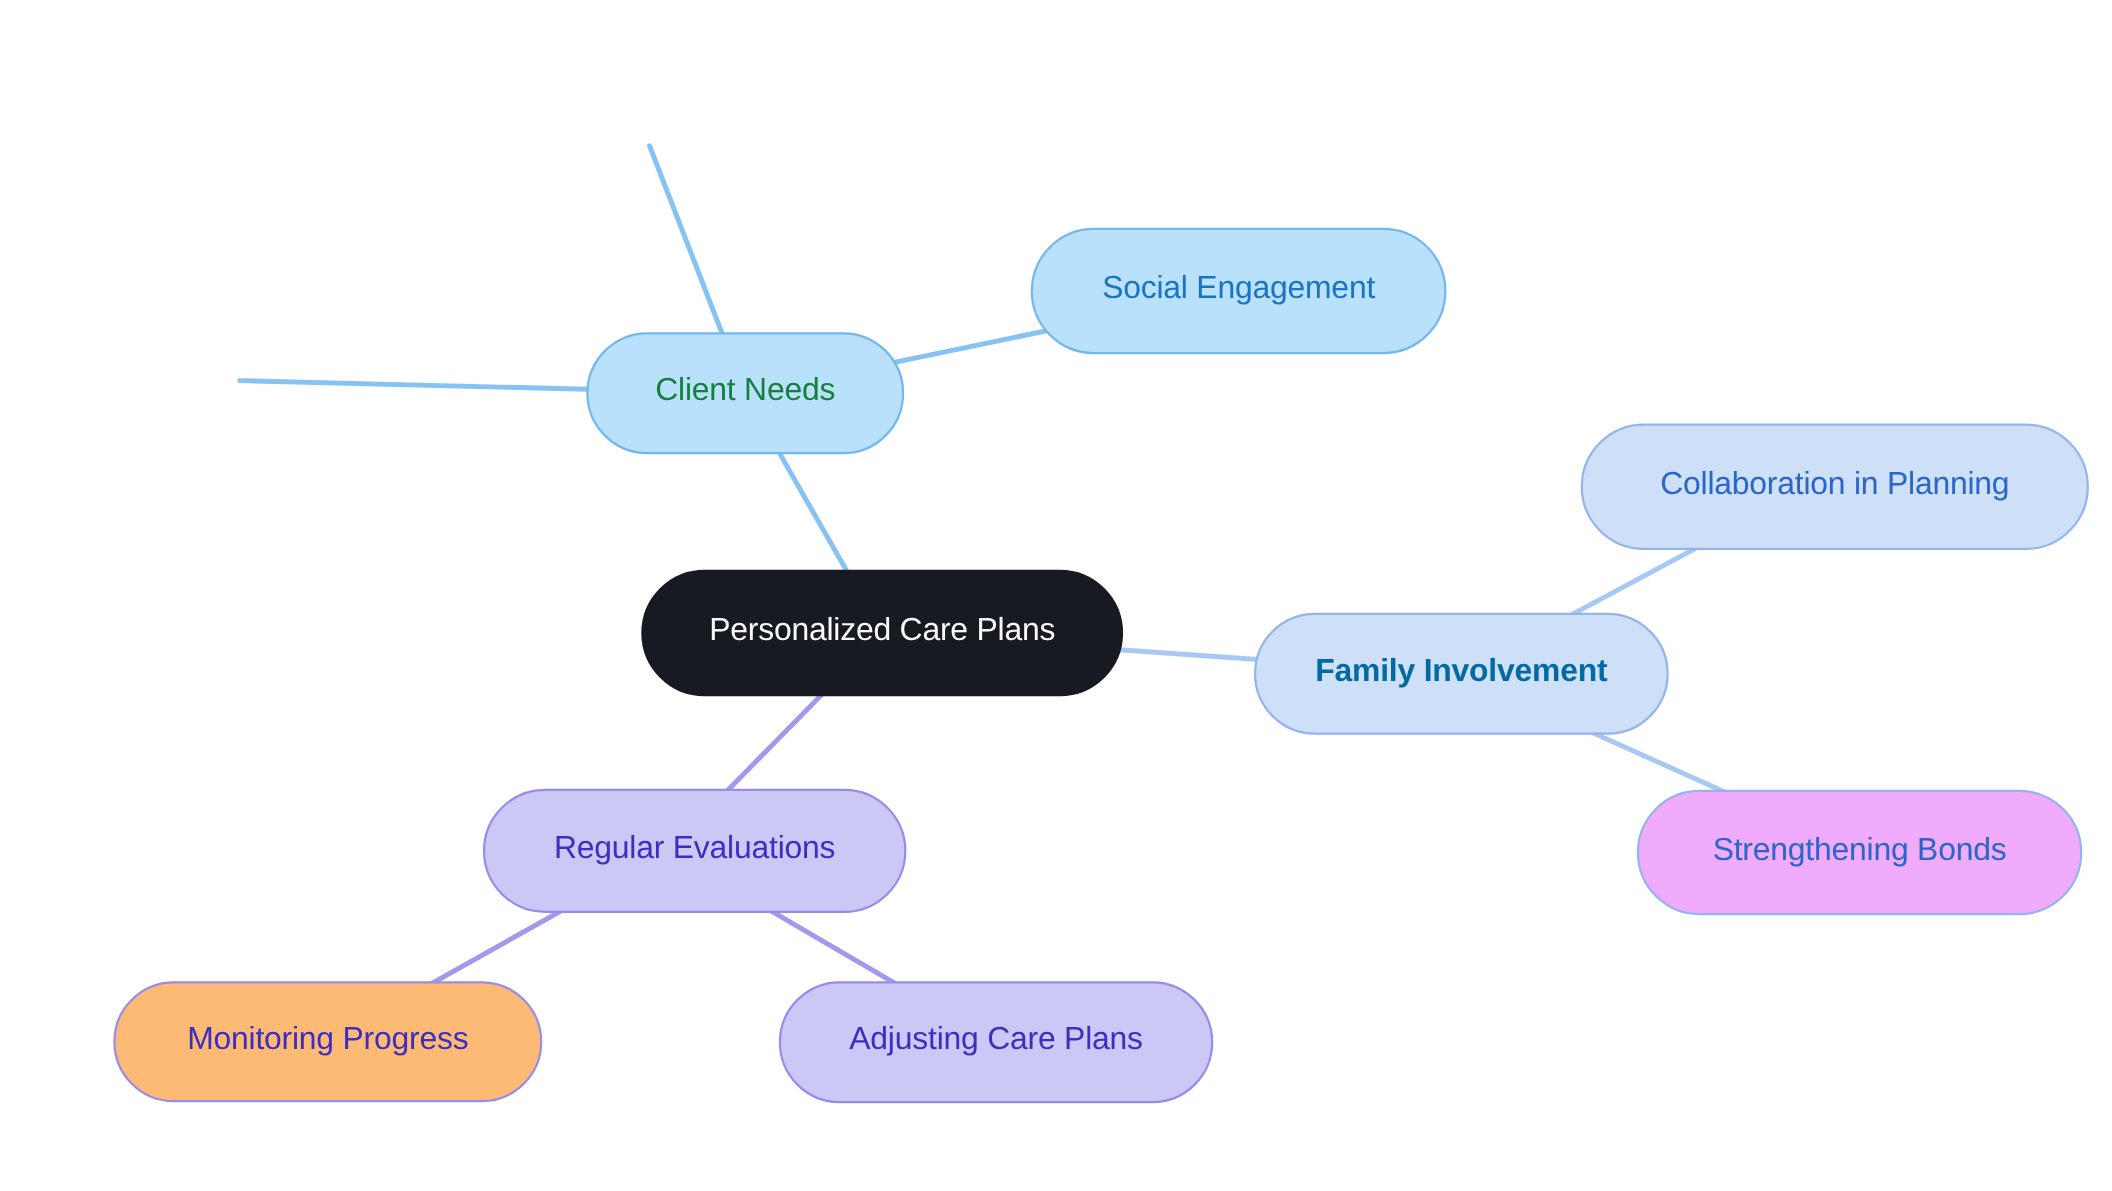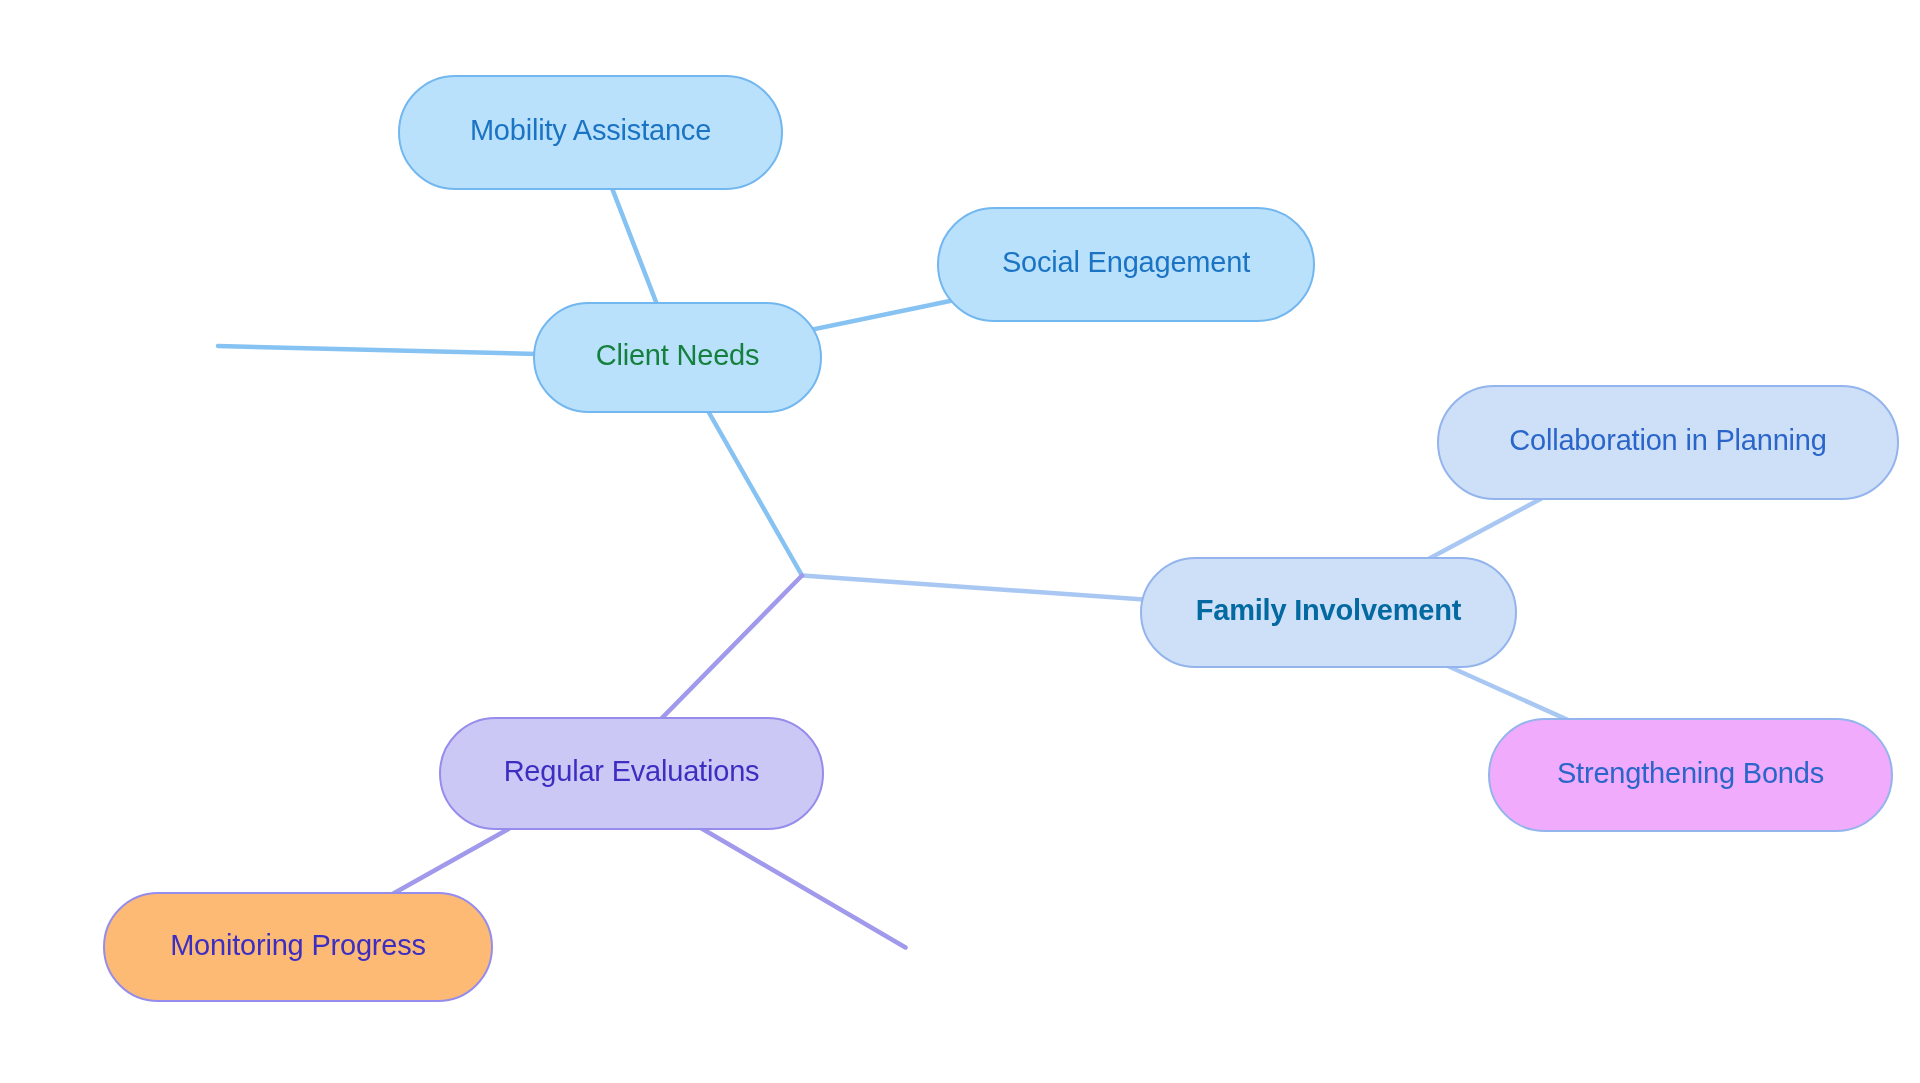--- a/index.html
+++ b/index.html
@@ -60,38 +60,41 @@
       <line x1="677.5" y1="357.5" x2="1126" y2="264.5" stroke="#86C2F2" stroke-width="4.5" stroke-linecap="round"></line>
       <line x1="677.5" y1="357.5" x2="218" y2="346" stroke="#86C2F2" stroke-width="4.5" stroke-linecap="round"></line>
       <line x1="802" y1="575.5" x2="1328.5" y2="612.5" stroke="#A8C7F2" stroke-width="4.5" stroke-linecap="round"></line>
       <line x1="1328.5" y1="612.5" x2="1646" y2="442.5" stroke="#A8C7F2" stroke-width="4.5" stroke-linecap="round"></line>
       <line x1="1328.5" y1="612.5" x2="1690.5" y2="775" stroke="#A8C7F2" stroke-width="4.5" stroke-linecap="round"></line>
       <line x1="802" y1="575.5" x2="607.5" y2="773.5" stroke="#A19AEC" stroke-width="4.5" stroke-linecap="round"></line>
       <line x1="607.5" y1="773.5" x2="298" y2="947" stroke="#A19AEC" stroke-width="4.5" stroke-linecap="round"></line>
       <line x1="607.5" y1="773.5" x2="905.5" y2="947.5" stroke="#A19AEC" stroke-width="4.5" stroke-linecap="round"></line>
     </svg>
   <div id="nodes-layer">
+      <div class="node" style="left: 583px; top: 518px; width: 438px; height: 115px; background: rgb(23, 26, 33); border-color: rgb(23, 26, 33); color: rgb(247, 248, 250); border-radius: 57.5px;">
+        <span>Personalized Care Plans</span>
+      </div>
       <div class="node" style="left: 533px; top: 302px; width: 289px; height: 111px; background: rgb(185, 225, 251); border-color: rgb(115, 183, 240); color: #15803d; border-radius: 55.5px;">
         <span>Client Needs</span>
-      </div>
-      <div class="node" style="left: 398px; top: 75px; width: 385px; height: 115px; background: rgb(185, 225, 251); border-color: rgb(115, 183, 240); color: rgb(27, 115, 196); border-radius: 57.5px;">
-        <span>Mobility Assistance</span>
       </div>
       <div class="node" style="left: 937px; top: 207px; width: 378px; height: 115px; background: rgb(185, 225, 251); border-color: rgb(115, 183, 240); color: rgb(27, 115, 196); border-radius: 57.5px;">
         <span>Social Engagement</span>
       </div>
       <div class="node" style="left: 1437px; top: 385px; width: 462px; height: 115px; background: rgb(206, 223, 248); border-color: rgb(147, 180, 237); color: rgb(42, 102, 201); border-radius: 57.5px;">
         <span>Collaboration in Planning</span>
       </div>
       <div class="node" style="left: 1140px; top: 557px; width: 377px; height: 111px; background: rgb(206, 223, 248); border-color: rgb(147, 180, 237); color: #0369a1; border-radius: 55.5px; font-weight: bold;">
         <span>Family Involvement</span>
       </div>
       <div class="node" style="left: 1488px; top: 718px; width: 405px; height: 114px; background: #f0abfc; border-color: rgb(147, 180, 237); color: rgb(42, 102, 201); border-radius: 57px;">
         <span>Strengthening Bonds</span>
       </div>
       <div class="node" style="left: 439px; top: 717px; width: 385px; height: 113px; background: rgb(204, 200, 245); border-color: rgb(150, 140, 236); color: rgb(61, 46, 194); border-radius: 56.5px;">
         <span>Regular Evaluations</span>
       </div>
       <div class="node" style="left: 103px; top: 892px; width: 390px; height: 110px; background: #fdba74; border-color: rgb(150, 140, 236); color: rgb(61, 46, 194); border-radius: 55px;">
         <span>Monitoring Progress</span>
       </div>
+      <div class="node" style="left: 708px; top: 892px; width: 395px; height: 111px; background: rgb(204, 200, 245); border-color: rgb(150, 140, 236); color: rgb(61, 46, 194); border-radius: 55.5px;">
+        <span>Adjusting Care Plans</span>
+      </div>
     </div>
 </div>
 
 </body></html>

